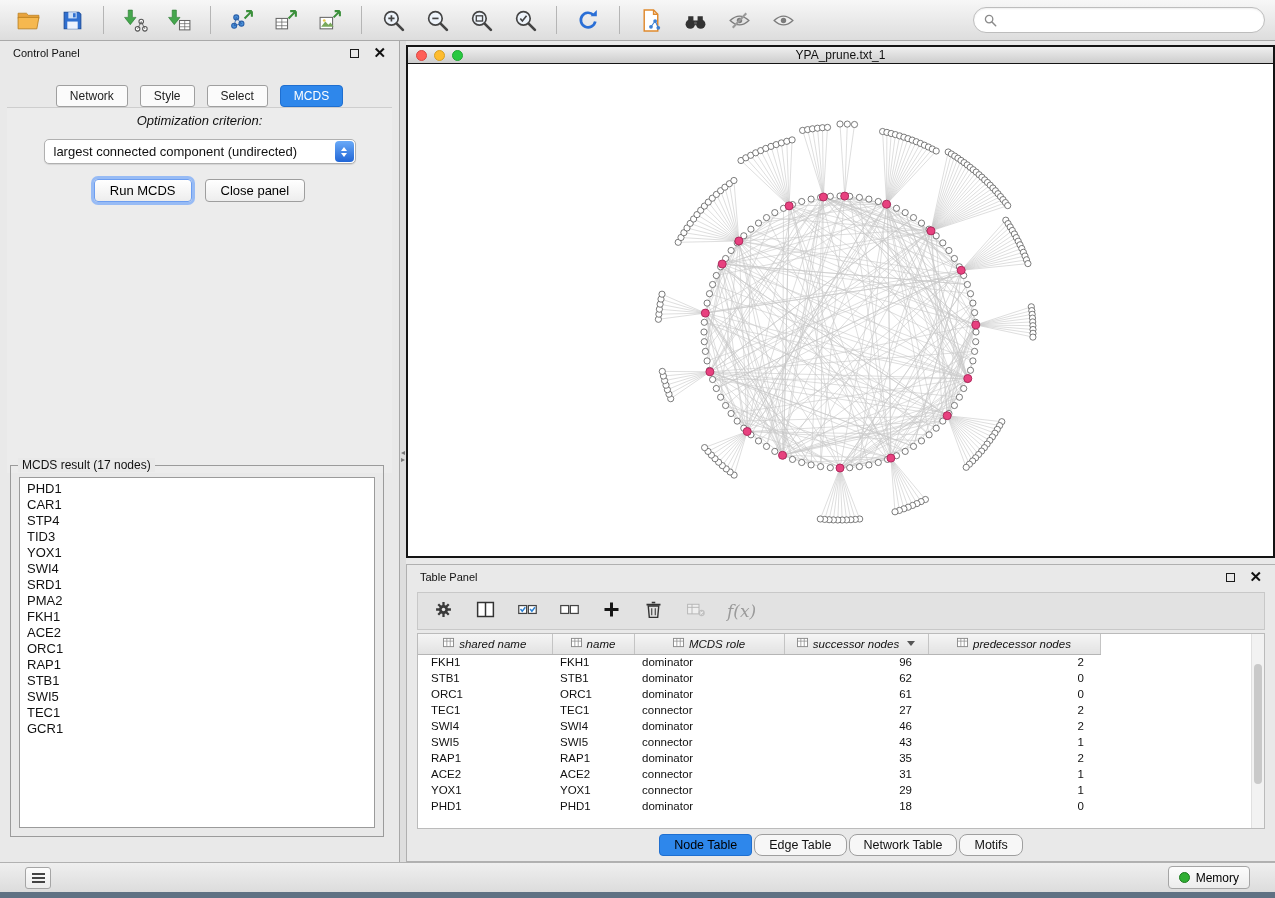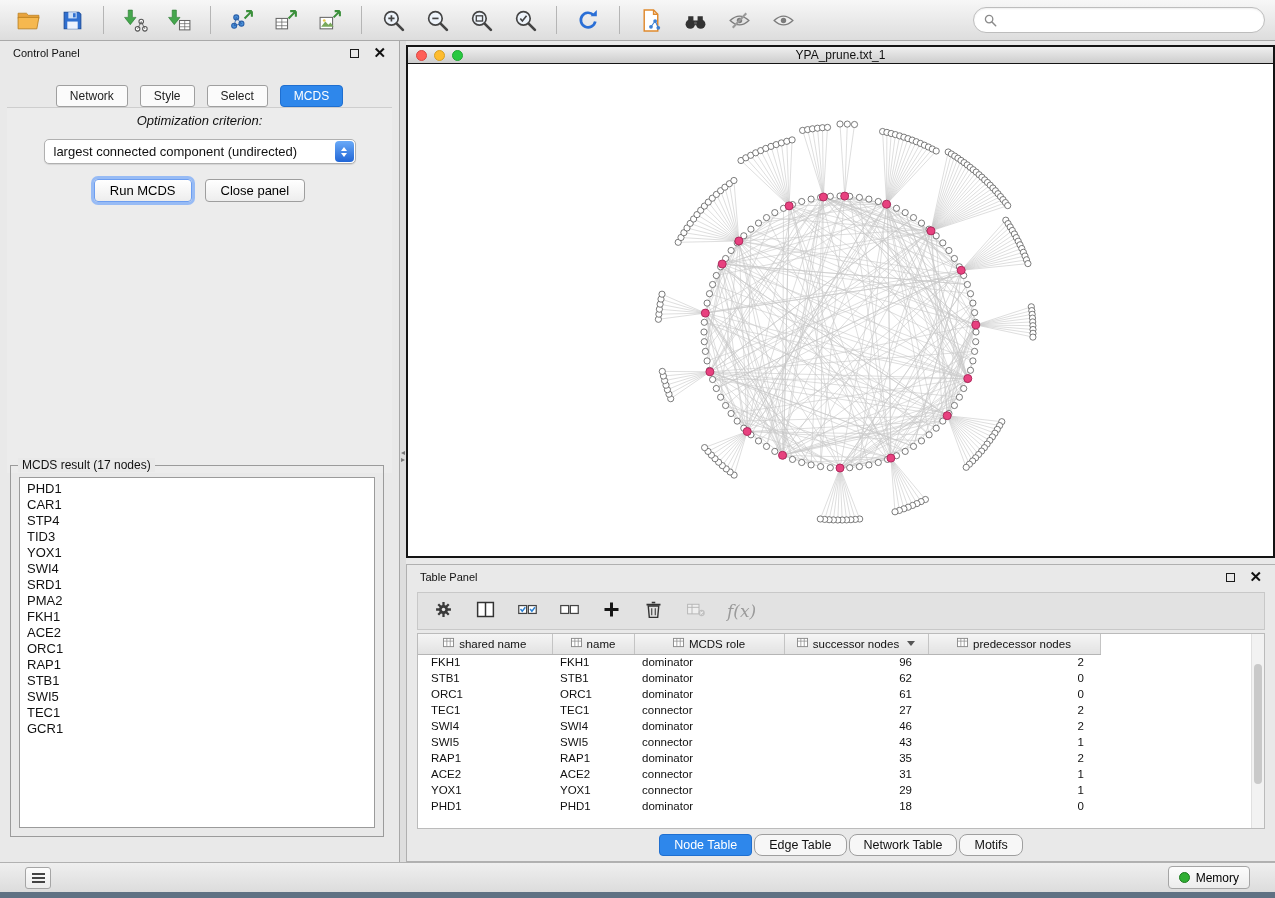--- a/index.html
+++ b/index.html
@@ -60,31 +60,31 @@
 
   
   .table-panel{position:absolute;left:406px;top:564px;right:0;bottom:36px;background:#e9e9e9;border:1px solid #b0b0b0;border-right:none;}
   .tp-toolbar{margin:3px 10px 0 10px;height:38px;background:#e2e2e2;border:1px solid #c8c8c8;display:flex;align-items:center;gap:21px;padding:0 15px;}
   .tp-tool{border:none;background:transparent;display:flex;align-items:center;cursor:pointer;}
   .tp-tool svg{width:21px;height:21px;}
   .fx-label{font-family:"DejaVu Serif",serif;font-style:italic;color:#9a9a9a;font-size:17px;}
   .tp-table-wrap{position:absolute;left:10px;right:10px;top:68px;bottom:32px;background:#fff;border:1px solid #bbb;overflow:hidden;}
   table.node-table{border-collapse:collapse;table-layout:fixed;font-size:11.5px;}
   .node-table th{height:20px;background:linear-gradient(#f5f5f5,#e2e2e2);border-right:1px solid #c4c4c4;border-bottom:1px solid #b5b5b5;font-weight:normal;}
-  .th-inner{display:flex;align-items:center;justify-content:center;gap:5px;}
+  .th-inner{display:flex;align-items:center;justify-content:center;gap:5px;font-style:italic;}
   .th-inner svg{width:11px;height:11px;flex:none;}
   .sort-arrow{width:0;height:0;border-left:4px solid transparent;border-right:4px solid transparent;border-top:5px solid #555;margin-left:3px;}
   .node-table td{height:16px;padding:0 8px;white-space:nowrap;overflow:hidden;cursor:default;}
   .node-table td.first{padding-left:13px;}
   .node-table td.num{text-align:right;padding-right:16px;}
   .vscroll{position:absolute;right:0;top:0;bottom:0;width:13px;background:#f2f2f2;border-left:1px solid #e0e0e0;}
   .vscroll-thumb{position:absolute;left:2px;right:2px;top:30px;height:62%;background:#c9c9c9;border-radius:5px;cursor:pointer;}
   .tp-tabs{position:absolute;bottom:5px;left:0;right:0;display:flex;justify-content:center;gap:2px;}
   .tp-tab{font-size:12.5px;padding:3px 14px;background:#f7f7f7;border:1px solid #9f9f9f;border-radius:8px;cursor:pointer;}
-  .tp-tab.active{background:#2e87eb;border-color:#1f6fd0;color:#ffffff;border-radius:4px;}
+  .tp-tab.active{background:#2e87eb;border-color:#1f6fd0;color:#000000;border-radius:4px;}
 
   
   .statusbar{position:absolute;left:0;right:0;bottom:6px;height:30px;background:linear-gradient(#efefef,#dcdcdc);border-top:1px solid #b1b1b1;display:flex;align-items:center;padding:0 25px;}
   .menu-btn{width:26px;height:22px;border:1px solid #a5a5a5;border-radius:3px;background:linear-gradient(#fcfcfc,#ececec);display:flex;align-items:center;justify-content:center;cursor:pointer;}
   .hamburger{width:13px;height:2px;background:#444;box-shadow:0 4px 0 #444,0 -4px 0 #444;}
   .memory-btn{margin-left:auto;height:23px;border:1px solid #a5a5a5;border-radius:4px;background:linear-gradient(#fcfcfc,#ececec);display:flex;align-items:center;gap:6px;padding:0 10px;font-size:12px;cursor:pointer;}
   .mem-dot{width:11px;height:11px;border-radius:50%;background:#2fae33;border:1px solid #1d7a20;}
 </style>
 </head>
 <body>

